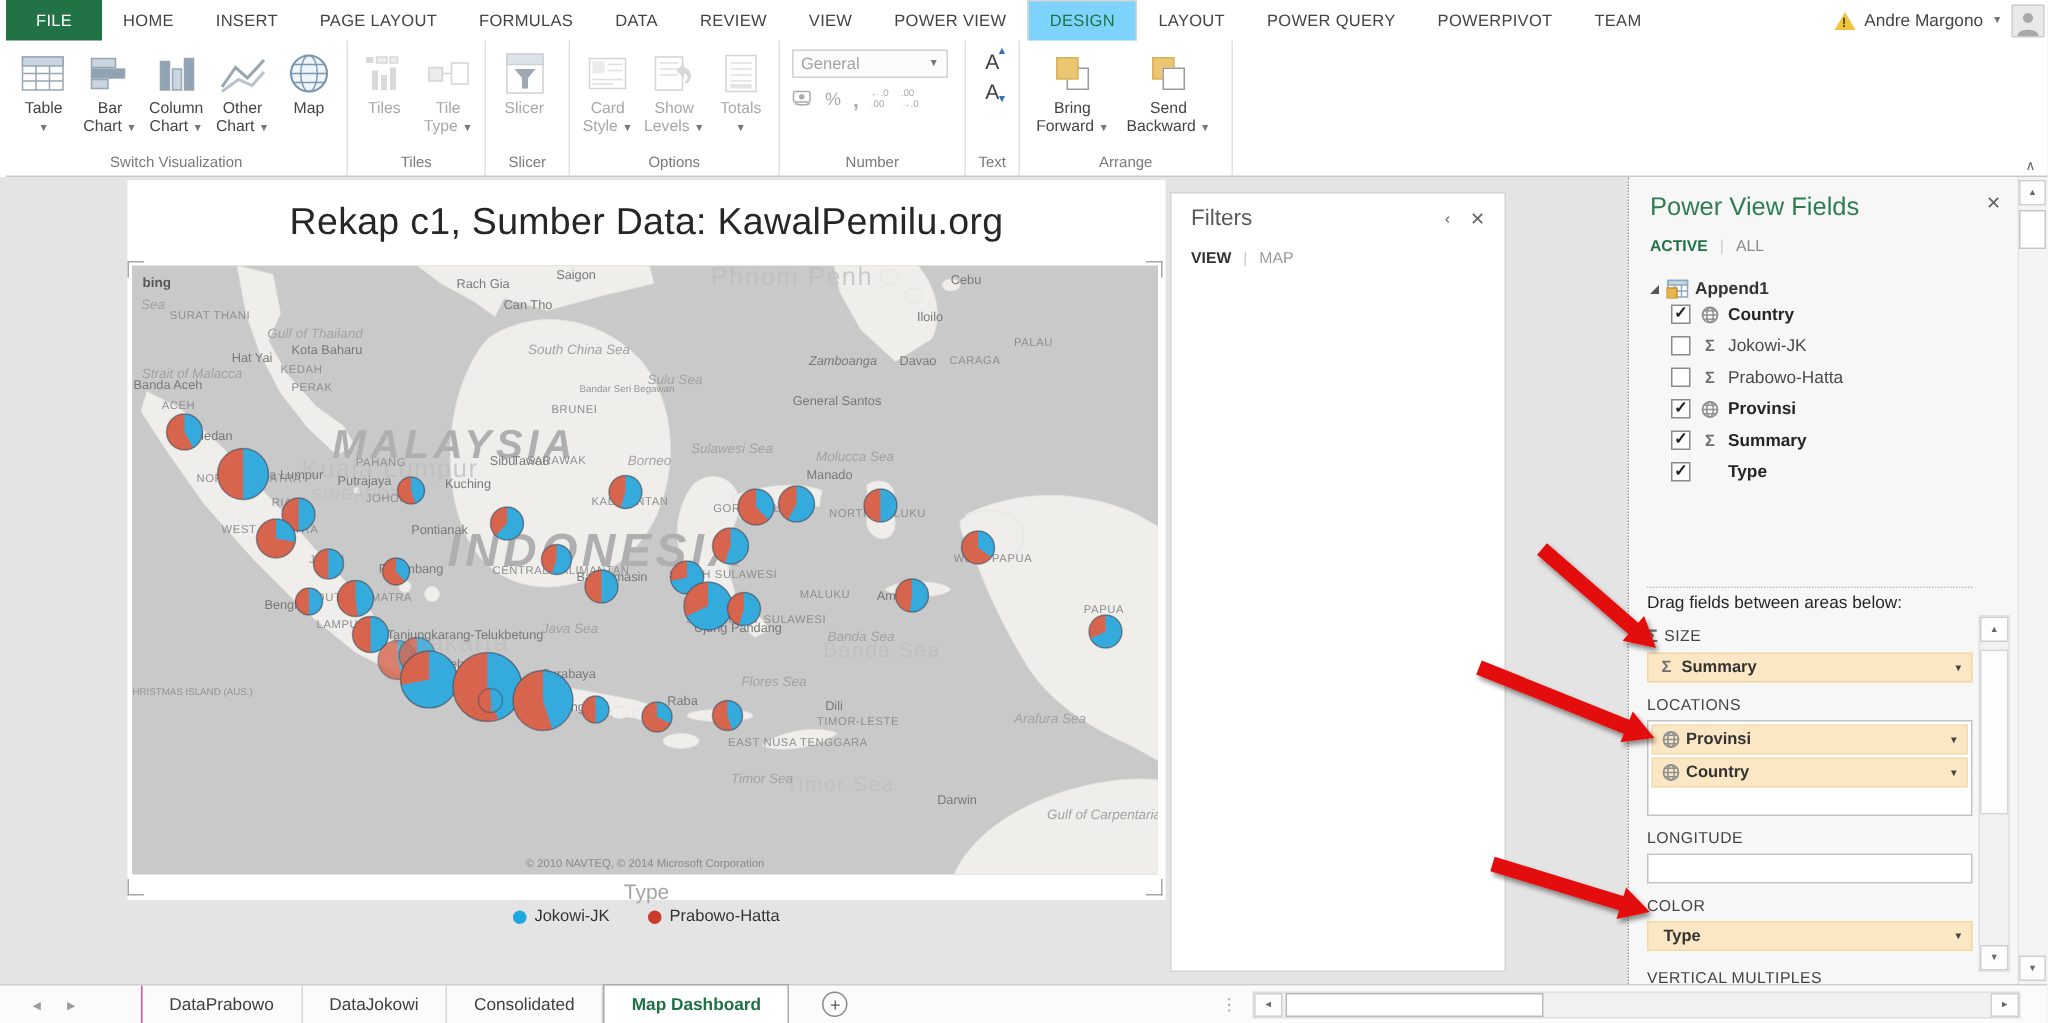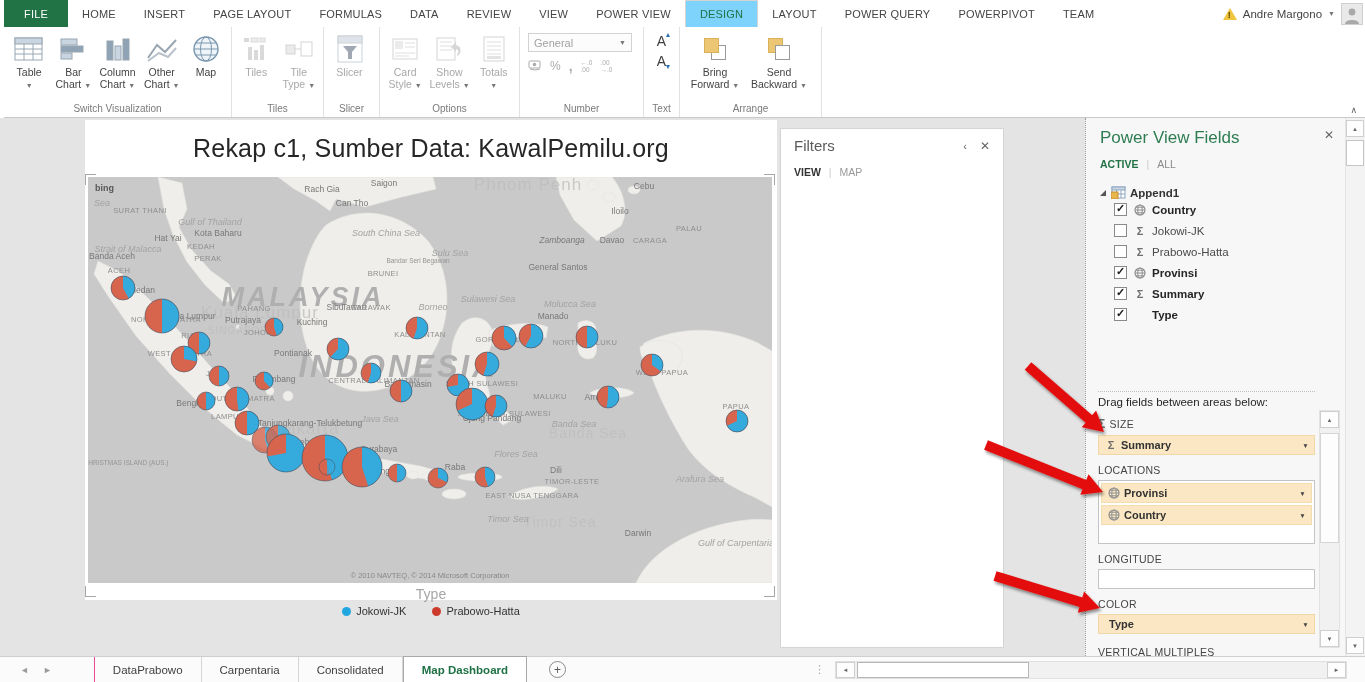--- a/index.html
+++ b/index.html
@@ -872,21 +872,21 @@
     </div>
   </div>
 
   <div id="sheetbar">
     <div id="sheetnav">
       <span>◄</span>
       <span>►</span>
     </div>
     <div id="stabs">
         <div class="stab">DataPrabowo</div>
-        <div class="stab">Carpentaria</div>
+        <div class="stab">DataJokowi</div>
         <div class="stab">Consolidated</div>
         <div class="stab active">Map Dashboard</div>
       </div>
     <div id="addsheet">+</div>
     <div id="sheetdots">⋮</div>
     <div id="hsb">
       <div class="sbbtn lf">◄</div>
       <div class="th"></div>
       <div class="sbbtn rt">►</div>
     </div>

